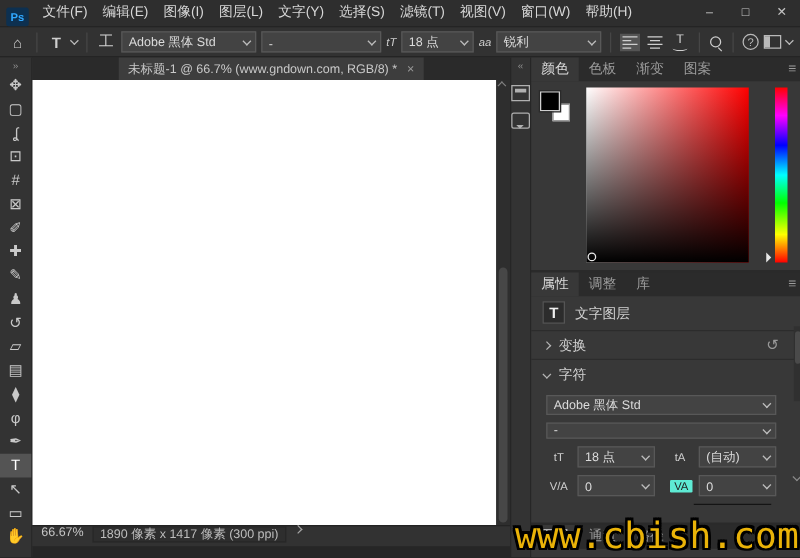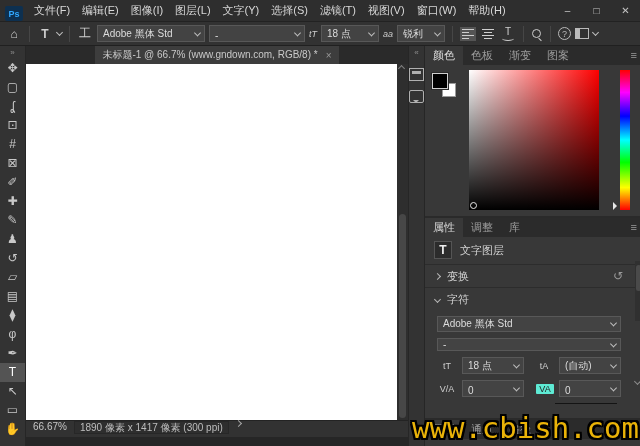--- a/index.html
+++ b/index.html
@@ -173,21 +173,21 @@
     <div class="dd" style="width:96px">
       <span>-</span>
       <span class="chev"></span>
     </div>
     <span class="ob-small">tT</span>
     <div class="dd" style="width:58px">
       <span>18 点</span>
       <span class="chev"></span>
     </div>
     <span class="ob-small">aa</span>
-    <div class="dd" style="width:48px">
+    <div class="dd" style="width:84px">
       <span>锐利</span>
       <span class="chev"></span>
     </div>
     <span class="ob-sep"></span>
     <span class="align-icon al-l active">
         <i></i>
         <i></i>
         <i></i>
         <i></i>
       </span>

